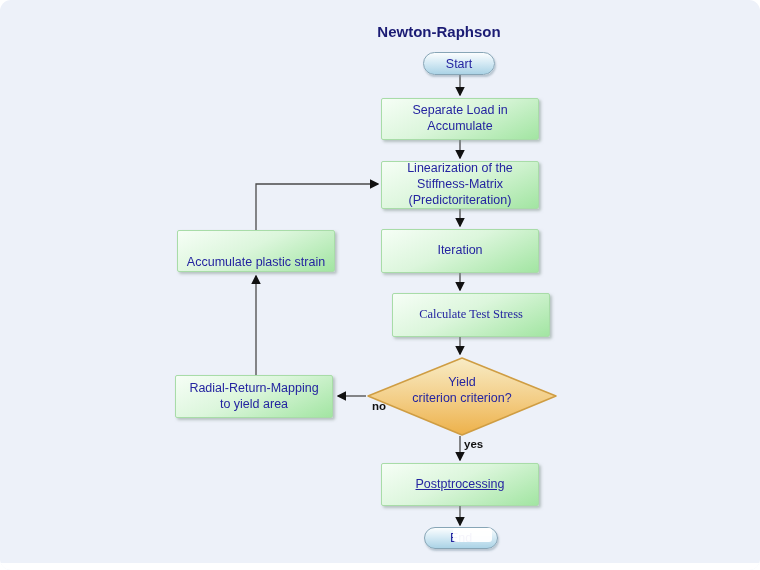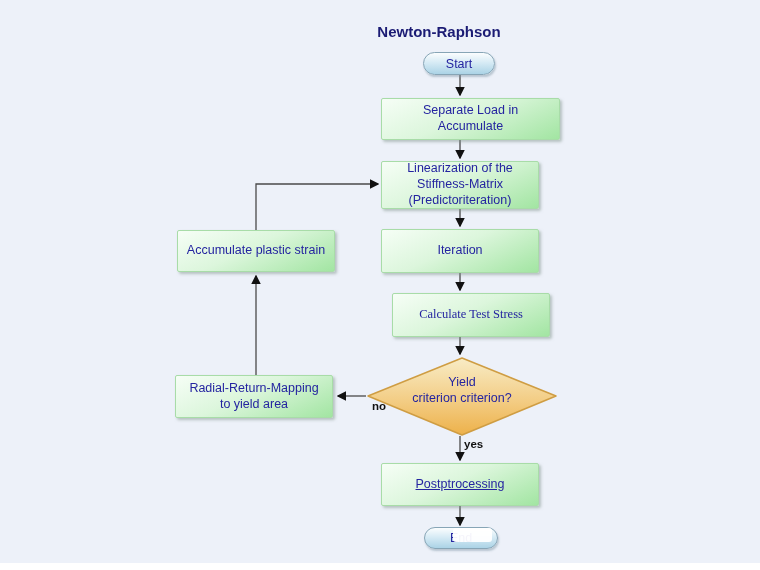--- a/index.html
+++ b/index.html
@@ -4,20 +4,21 @@
 <style>
   html, body { margin: 0; padding: 0; }
   body { font-family: "Liberation Sans", "DejaVu Sans", sans-serif; }
 
   .canvas {
     position: relative;
     width: 760px;
     height: 570px;
     background: #edf1f9;
     overflow: hidden;
+    border-radius: 11px;
   }
 
   .bottom-strip {
     position: absolute;
     left: 0; bottom: 0;
     width: 760px; height: 7px;
     background: #ffffff;
   }
 
   .diagram-title {
@@ -127,21 +128,21 @@
 
     <line x1="256" y1="375" x2="256" y2="276" stroke="#4a4a4a" stroke-width="1.3" marker-end="url(#arrow)"></line>
 
     <polyline points="256,230 256,184 378,184" fill="none" stroke="#4a4a4a" stroke-width="1.3" marker-end="url(#arrow)"></polyline>
   </svg>
 
   <div class="terminator" style="left:423px; top:52px; width:72px; height:23px;">
     <span>Start</span>
   </div>
 
-  <div class="pbox" style="left:381px; top:98px; width:179px; height:42px;">
+  <div class="pbox" style="left:381px; top:98px; width:158px; height:42px;">
     <div>Separate Load in</div>
     <div>Accumulate</div>
   </div>
 
   <div class="pbox" style="left:381px; top:161px; width:158px; height:48px;">
     <div>Linearization of the</div>
     <div>Stiffness-Matrix</div>
     <div>(Predictoriteration)</div>
   </div>
 
@@ -170,21 +171,21 @@
 
   <div class="pbox" style="left:381px; top:463px; width:158px; height:43px;text-decoration:underline;">
     <div>Postptrocessing</div>
   </div>
 
   <div class="terminator" style="left:424px; top:527px; width:74px; height:22px;">
     <span>End</span>
   </div>
   <div class="white-patch"></div>
 
-  <div class="pbox" style="left:177px; top:230px; width:158px; height:42px;">
+  <div class="pbox" style="left:177px; top:230px; width:158px; height:42px;justify-content:flex-end;">
     <div>Accumulate plastic strain</div>
   </div>
 
   <div class="pbox" style="left:175px; top:375px; width:158px; height:43px;">
     <div>Radial-Return-Mapping</div>
     <div>to yield area</div>
   </div>
 
   <div class="edge-label" style="left:464px; top:438px;">yes</div>
   <div class="edge-label" style="left:348px; top:400px;padding-left:24px;">no</div>

